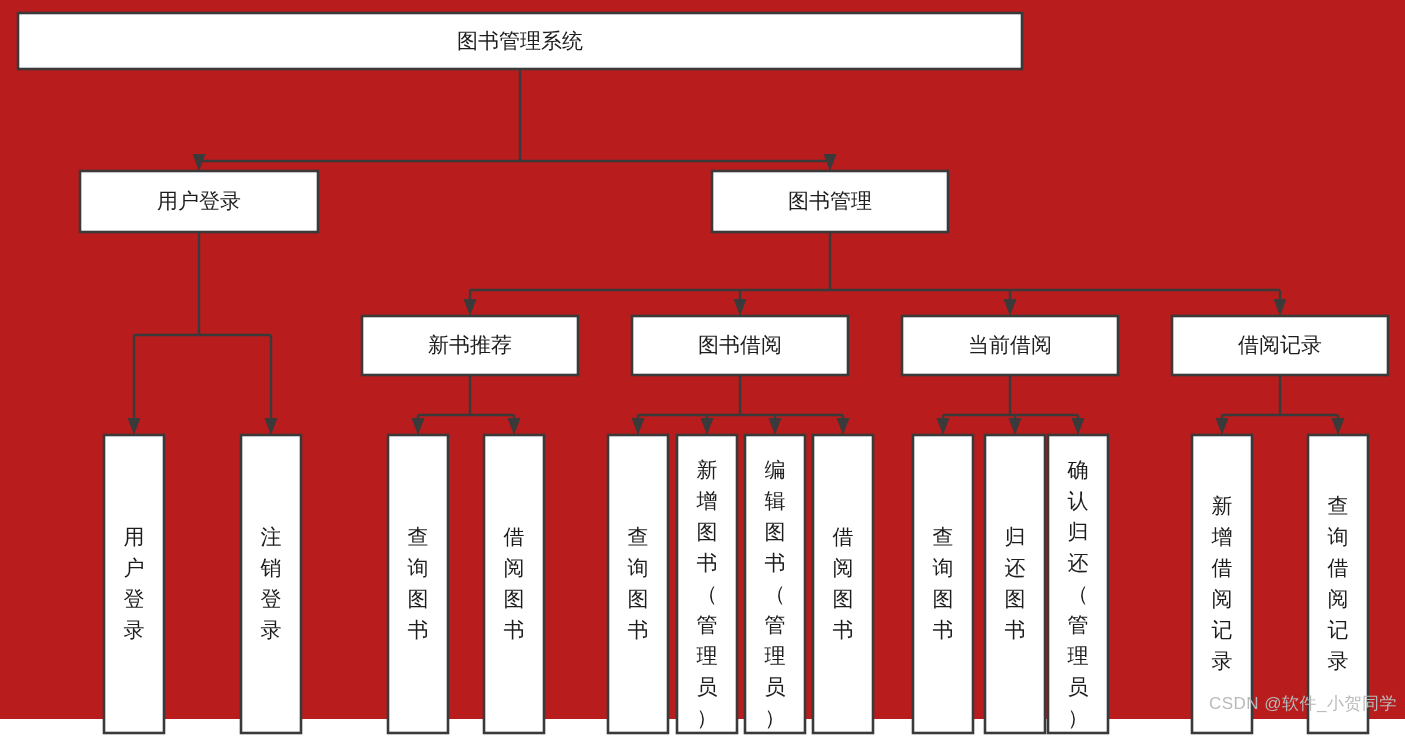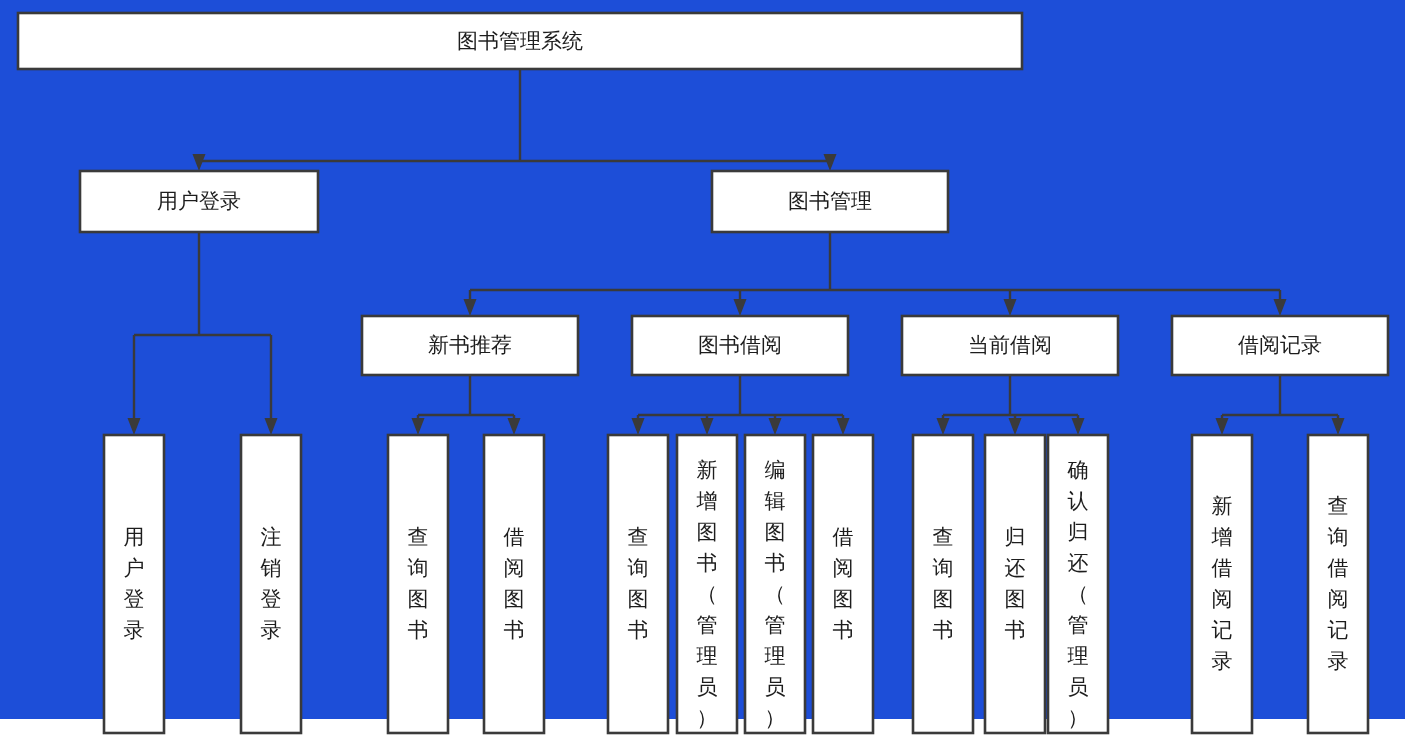--- a/index.html
+++ b/index.html
@@ -10,21 +10,21 @@
   body {
     width: 1405px;
     height: 747px;
     font-family: "Liberation Sans", "DejaVu Sans", sans-serif;
     overflow: hidden;
   }
   #diagram-root {
     position: relative;
     width: 1405px;
     height: 719px;
-    background: #1d4ed8;
+    background: #b91c1c;
   }
   svg#flowchart {
     position: absolute;
     left: 0;
     top: 0;
     width: 1405px;
     height: 747px;
     display: block;
   }
   .node-rect {
@@ -199,13 +199,14 @@
       </g>
       <g>
         <rect class="node-rect" x="1192" y="435" width="60" height="298"></rect>
         <text class="node-label-v" x="1222" text-anchor="middle"><tspan x="1222" y="512.5">新</tspan><tspan x="1222" y="543.5">增</tspan><tspan x="1222" y="574.5">借</tspan><tspan x="1222" y="605.5">阅</tspan><tspan x="1222" y="636.5">记</tspan><tspan x="1222" y="667.5">录</tspan></text>
       </g>
       <g>
         <rect class="node-rect" x="1308" y="435" width="60" height="298"></rect>
         <text class="node-label-v" x="1338" text-anchor="middle"><tspan x="1338" y="512.5">查</tspan><tspan x="1338" y="543.5">询</tspan><tspan x="1338" y="574.5">借</tspan><tspan x="1338" y="605.5">阅</tspan><tspan x="1338" y="636.5">记</tspan><tspan x="1338" y="667.5">录</tspan></text>
       </g>
     </svg>
+  <div class="watermark">CSDN @软件_小贺同学</div>
 </div>
 
 </body></html>

